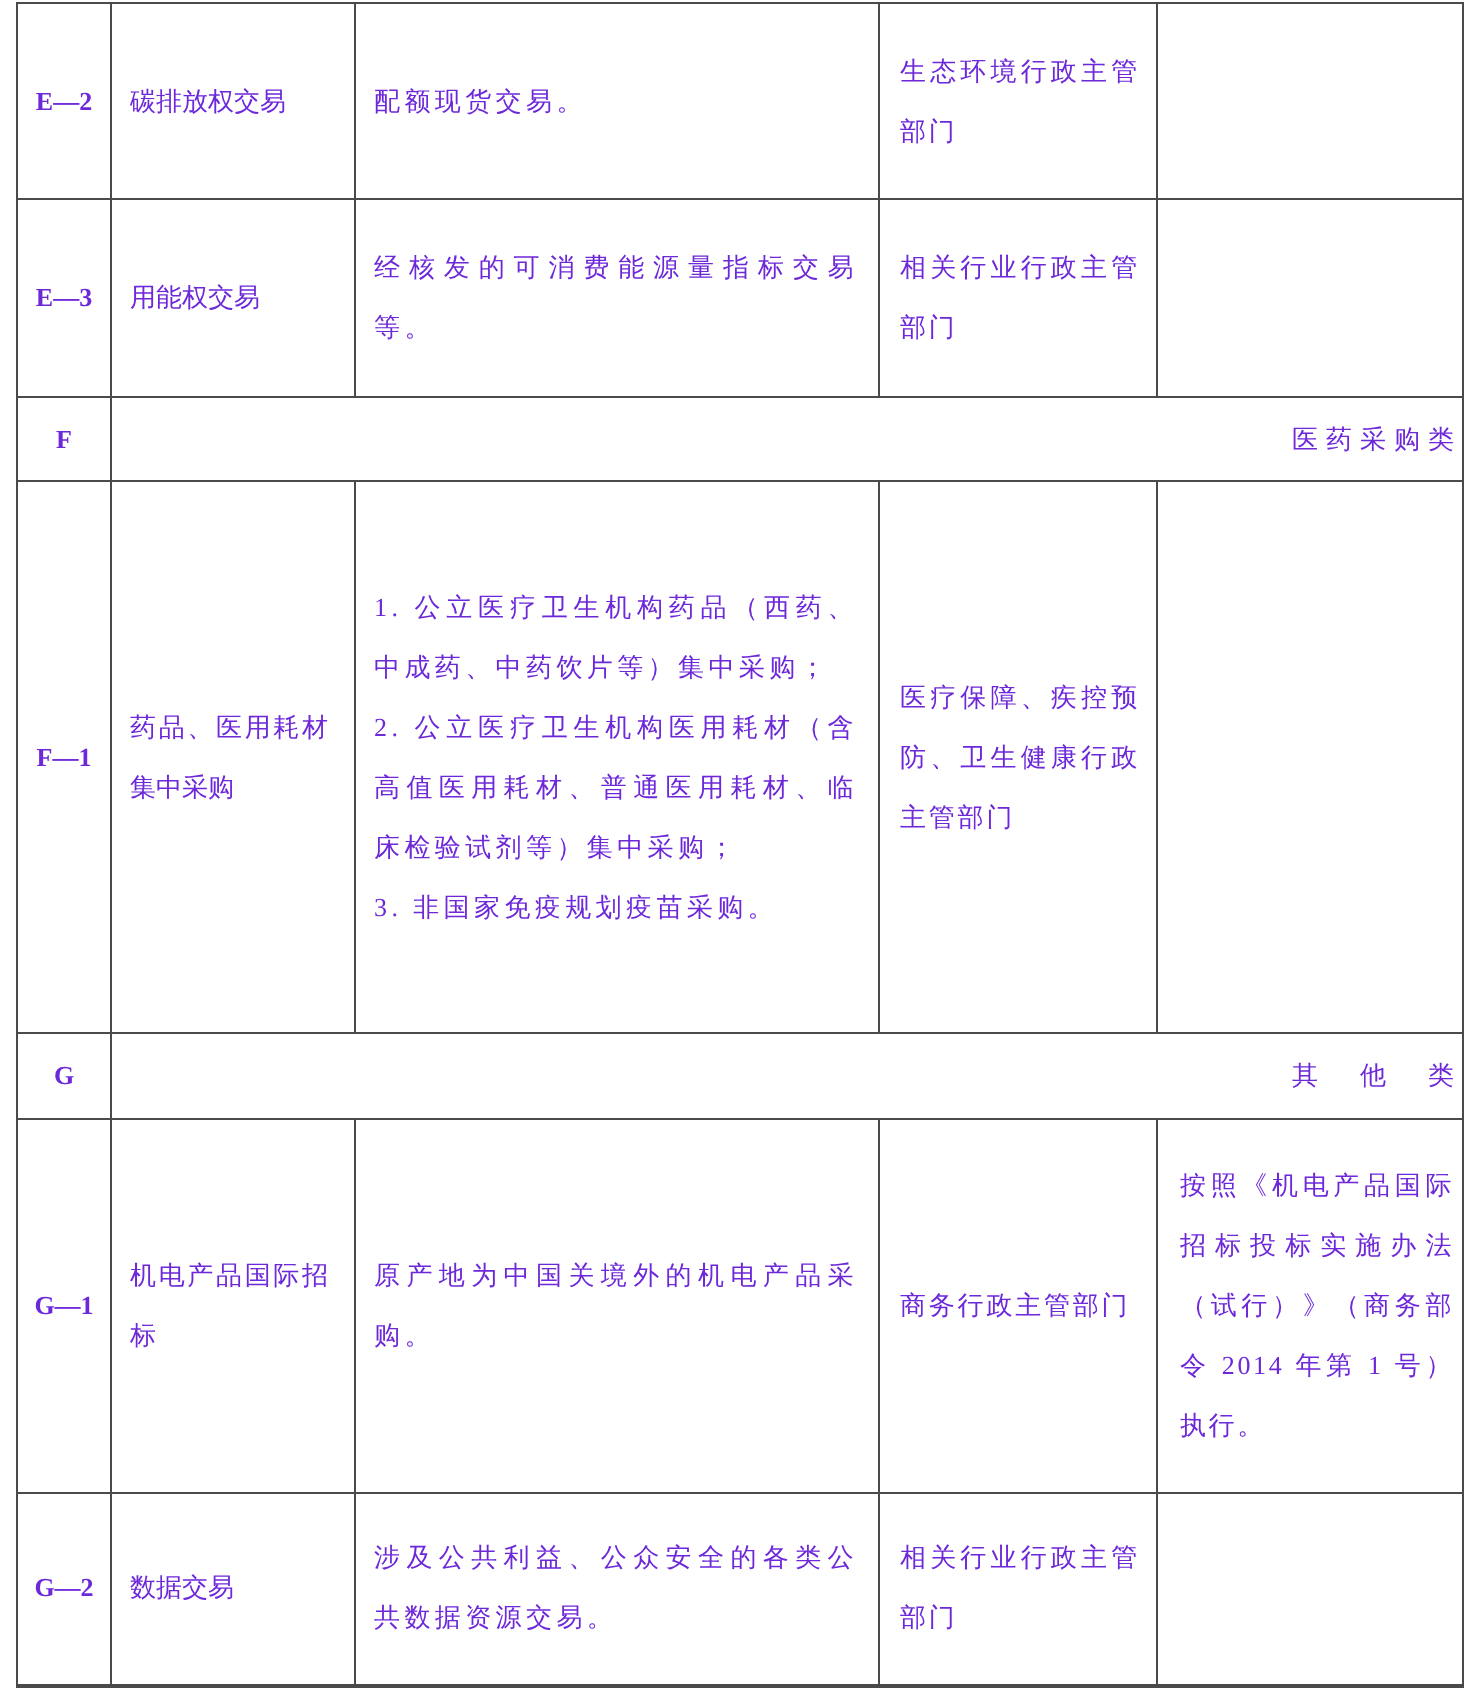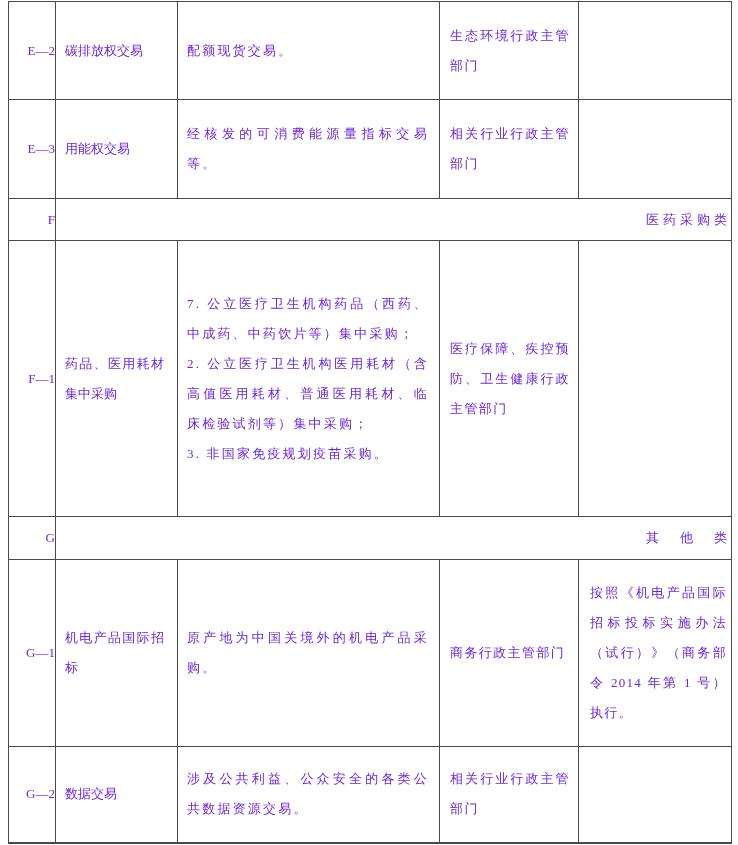--- a/index.html
+++ b/index.html
@@ -25,22 +25,23 @@
     font-size: 13px;
     line-height: 30px;
     color: #6d28d9;
     vertical-align: middle;
     padding: 0;
     overflow: hidden;
     word-break: break-all;
   }
   tr.last-row td { border-bottom-width: 2px; }
   td.c-code {
-    text-align: right;
+    text-align: center;
     letter-spacing: 0;
+    font-weight: bold;
   }
   td.c-name {
     padding: 0 13px 0 9px;
     text-align: justify;
     text-justify: inter-ideograph;
   }
   td.c-desc {
     padding: 0 10px 0 9px;
   }
   td.c-desc .para {
@@ -100,21 +101,21 @@
 
   <tr style="height:42px">
     <td class="c-code">F</td>
     <td class="c-cat" colspan="4">医药采购类</td>
   </tr>
 
   <tr style="height:276px">
     <td class="c-code">F—1</td>
     <td class="c-name">药品、医用耗材集中采购</td>
     <td class="c-desc">
-          <div class="para">7. 公立医疗卫生机构药品（西药、中成药、中药饮片等）集中采购；</div>
+          <div class="para">1. 公立医疗卫生机构药品（西药、中成药、中药饮片等）集中采购；</div>
           <div class="para">2. 公立医疗卫生机构医用耗材（含高值医用耗材、普通医用耗材、临床检验试剂等）集中采购；</div>
           <div class="para">3. 非国家免疫规划疫苗采购。</div>
         </td>
     <td class="c-dept">医疗保障、疾控预防、卫生健康行政主管部门</td>
     <td class="c-notes"></td>
   </tr>
 
   <tr style="height:43px">
     <td class="c-code">G</td>
     <td class="c-cat" colspan="4">其　他　类</td>

